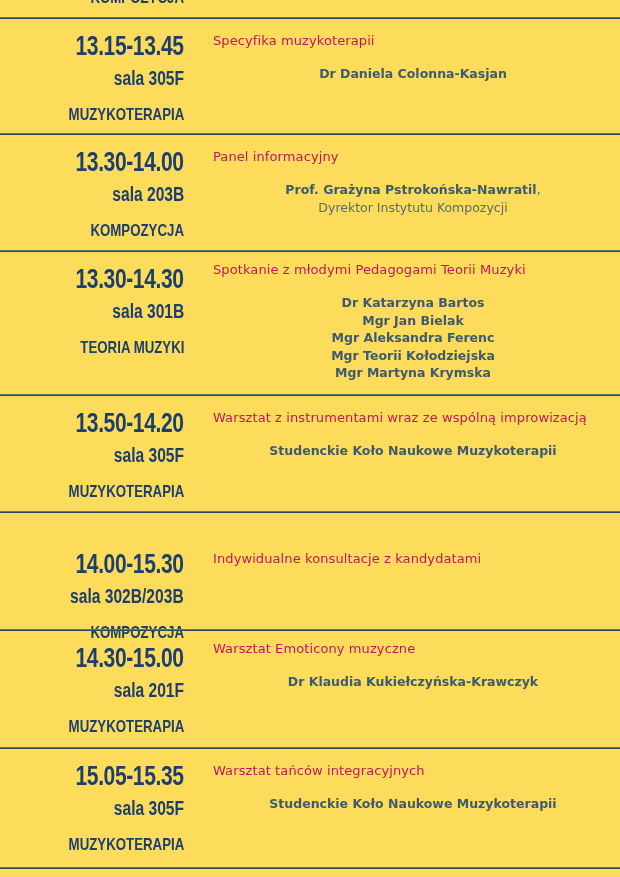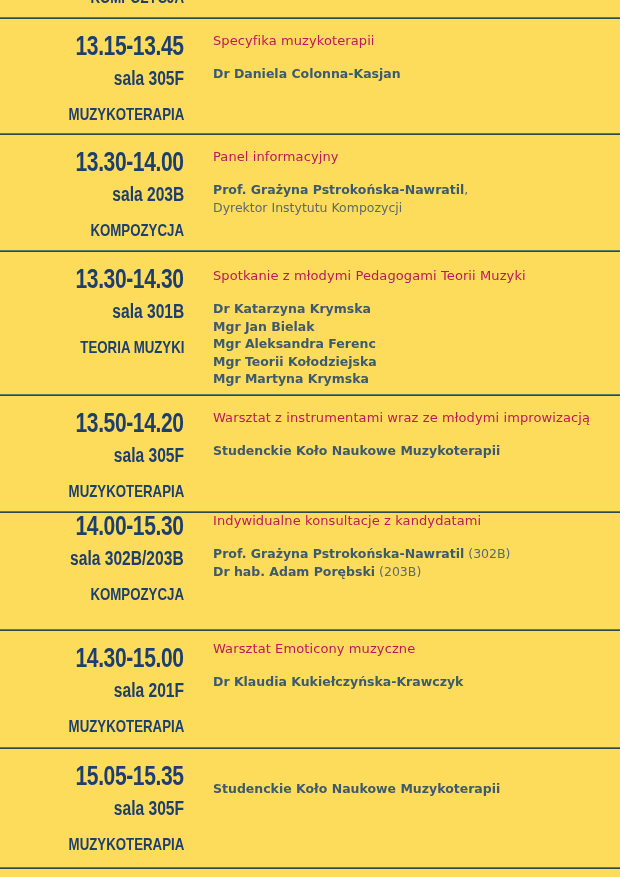--- a/index.html
+++ b/index.html
@@ -40,21 +40,21 @@
     white-space: nowrap;
   }
   .right {
     position: absolute; left: 213px; top: 14px; width: 400px;
   }
   .title {
     font-size: 13px; color: #be185d; white-space: nowrap;
     font-family: "DejaVu Sans", sans-serif; font-weight: normal;
     letter-spacing: 0.1px;
   }
-  .people { margin-top: 17px; font-size: 12.5px; line-height: 17.5px; }
+  .people { margin-top: 17px; font-size: 12.5px; line-height: 17.5px; text-align: center; }
   .person { color: #3d5a6e; font-weight: bold; white-space: nowrap; }
   .note { color: #5a6a70; font-weight: normal; }
   .top-partial {
     position: absolute; right: 436px; top: -12px;
     font-family: "Liberation Sans", sans-serif; font-weight: bold;
     font-size: 17px; color: #1c3f6e;
     transform: scaleX(0.78); transform-origin: right center; white-space: nowrap;
   }
 </style>
 </head>
@@ -96,62 +96,58 @@
 </div>
 
 <div class="divider" style="top:250px"></div>
 
 <div class="row" style="top:252px;height:100px">
   <div class="left">
     <div class="time">13.30-14.30</div>
     <div class="room">sala 301B</div>
     <div class="dept">TEORIA MUZYKI</div>
   </div>
-  <div class="right" style="top:16px">
+  <div class="right" style="top:10px">
     <div class="title">Spotkanie z młodymi Pedagogami Teorii Muzyki</div>
     <div class="people">
-      <div><span class="person">Dr Katarzyna Krymska</span></div>
+      <div><span class="person">Dr Katarzyna Bartos</span></div>
       <div><span class="person">Mgr Jan Bielak</span></div>
       <div><span class="person">Mgr Aleksandra Ferenc</span></div>
       <div><span class="person">Mgr Teorii Kołodziejska</span></div>
       <div><span class="person">Mgr Martyna Krymska</span></div>
     </div>
   </div>
 </div>
 
 <div class="divider" style="top:394px"></div>
 
 <div class="row" style="top:396px;height:111px">
   <div class="left">
     <div class="time">13.50-14.20</div>
     <div class="room">sala 305F</div>
     <div class="dept">MUZYKOTERAPIA</div>
   </div>
   <div class="right">
-    <div class="title">Warsztat z instrumentami wraz ze młodymi improwizacją</div>
+    <div class="title">Warsztat z instrumentami wraz ze wspólną improwizacją</div>
     <div class="people">
       <div><span class="person">Studenckie Koło Naukowe Muzykoterapii</span></div>
     </div>
   </div>
 </div>
 
 <div class="divider" style="top:511px"></div>
 
-<div class="row" style="top:499px;height:116px">
+<div class="row" style="top:537px;height:116px">
   <div class="left">
     <div class="time">14.00-15.30</div>
     <div class="room">sala 302B/203B</div>
     <div class="dept">KOMPOZYCJA</div>
   </div>
   <div class="right">
     <div class="title">Indywidualne konsultacje z kandydatami</div>
-    <div class="people">
-      <div><span class="person">Prof. Grażyna Pstrokońska-Nawratil</span><span class="note"> (302B)</span></div>
-      <div><span class="person">Dr hab. Adam Porębski</span><span class="note"> (203B)</span></div>
-    </div>
   </div>
 </div>
 
 <div class="divider" style="top:629px"></div>
 
 <div class="row" style="top:631px;height:82px">
   <div class="left">
     <div class="time">14.30-15.00</div>
     <div class="room">sala 201F</div>
     <div class="dept">MUZYKOTERAPIA</div>
@@ -166,19 +162,20 @@
 
 <div class="divider" style="top:747px"></div>
 
 <div class="row" style="top:749px;height:101px">
   <div class="left">
     <div class="time">15.05-15.35</div>
     <div class="room">sala 305F</div>
     <div class="dept">MUZYKOTERAPIA</div>
   </div>
   <div class="right">
+    <div class="title">Warsztat tańców integracyjnych</div>
     <div class="people">
       <div><span class="person">Studenckie Koło Naukowe Muzykoterapii</span></div>
     </div>
   </div>
 </div>
 
 <div class="divider" style="top:867px"></div>
 
 </body></html>

